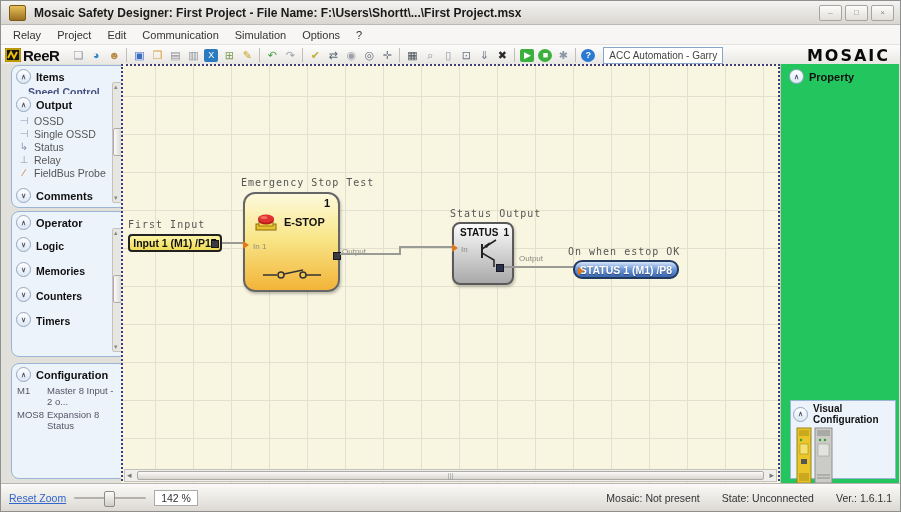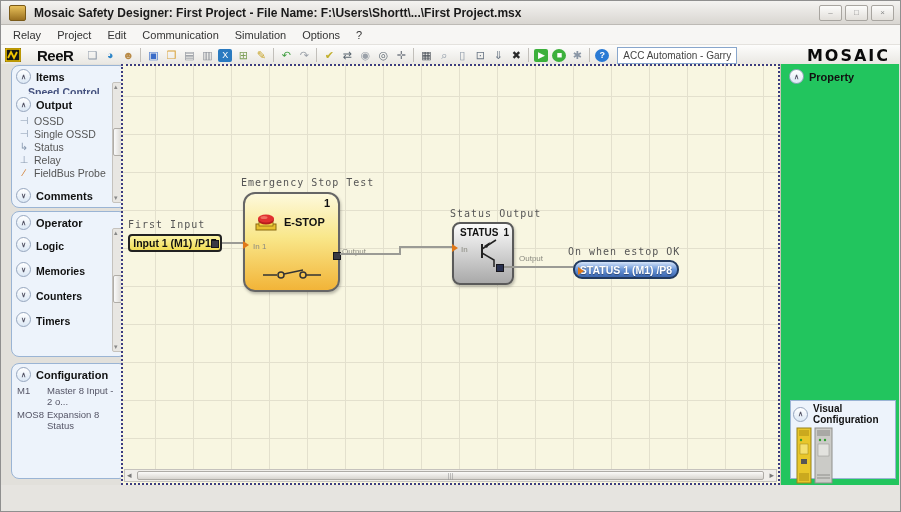--- a/index.html
+++ b/index.html
@@ -12,21 +12,21 @@
   .title-text{font-size:12px;font-weight:bold;color:#1a1a1a;white-space:nowrap;}
   .win-btns{margin-left:auto;display:flex;gap:3px;}
   .win-btn{width:21px;height:14px;background:linear-gradient(#fcfcfb,#e2dfda);border:1px solid #a8a5a0;border-radius:2px;font-size:8px;color:#8a8a8a;display:flex;align-items:center;justify-content:center;}
 
   
   .menubar{height:19px;background:#f7f6f4;display:flex;align-items:center;padding-left:4px;border-bottom:1px solid #e4e2de;}
   .menu-item{font-size:11px;color:#333;padding:0 8px;}
 
   
   .toolbar{height:20px;background:linear-gradient(#fdfdfc,#e8e6e1);display:flex;align-items:center;padding:0 4px;border-bottom:1px solid #c8c5c0;}
-  .reer-logo{display:flex;align-items:center;gap:16px;margin-right:10px;}
+  .reer-logo{display:flex;align-items:center;gap:2px;margin-right:10px;}
   .reer-text{font-weight:bold;font-size:15px;color:#111;letter-spacing:-0.5px;}
   .tb-icon{width:18px;height:16px;display:flex;align-items:center;justify-content:center;font-size:11px;line-height:1;}
   .tb-icon.solid{width:14px;height:13px;margin:0 2px;font-size:9px;border-radius:2px;}
   .tb-icon.round{border-radius:50%;font-weight:bold;}
   .tb-sep{width:1px;height:14px;background:#c2bfba;margin:0 3px;}
   .account-field{margin-left:6px;background:#fff;border:1px solid #88a6cc;font-size:10px;color:#444;padding:1px 5px;width:108px;height:13px;line-height:13px;white-space:nowrap;overflow:hidden;}
   .mosaic-logo{margin-left:auto;margin-right:6px;font-weight:bold;font-size:16px;letter-spacing:2px;color:#0a0a0a;font-family:"DejaVu Sans",sans-serif;}
 
   
   .main{position:absolute;top:63px;left:0;right:0;height:421px;background:#e2e0db;}
@@ -396,14 +396,27 @@
           <circle cx="24" cy="13" r="1.2" fill="#2f9e2f"></circle>
           <circle cx="29" cy="13" r="1.2" fill="#2f9e2f"></circle>
           <rect x="22" y="17" width="11" height="12" fill="#e2e2de" stroke="#8f8f8b" stroke-width="0.5"></rect>
           <line x1="21" y1="48" x2="34" y2="48" stroke="#8f8f8b" stroke-width="1"></line>
           <line x1="21" y1="51" x2="34" y2="51" stroke="#8f8f8b" stroke-width="1"></line>
         </svg>
       </div>
     </div>
   </div>
 
+  <div class="statusbar">
+    <span class="reset-zoom">Reset Zoom</span>
+    <span class="slider">
+      <span class="slider-track"></span>
+      <span class="slider-thumb"></span>
+    </span>
+    <span class="zoom-box">142 %</span>
+    <span class="sb-right">
+      <span>Mosaic: Not present</span>
+      <span>State: Unconnected</span>
+      <span>Ver.: 1.6.1.1</span>
+    </span>
+  </div>
 
 </div>
 
 </body></html>

